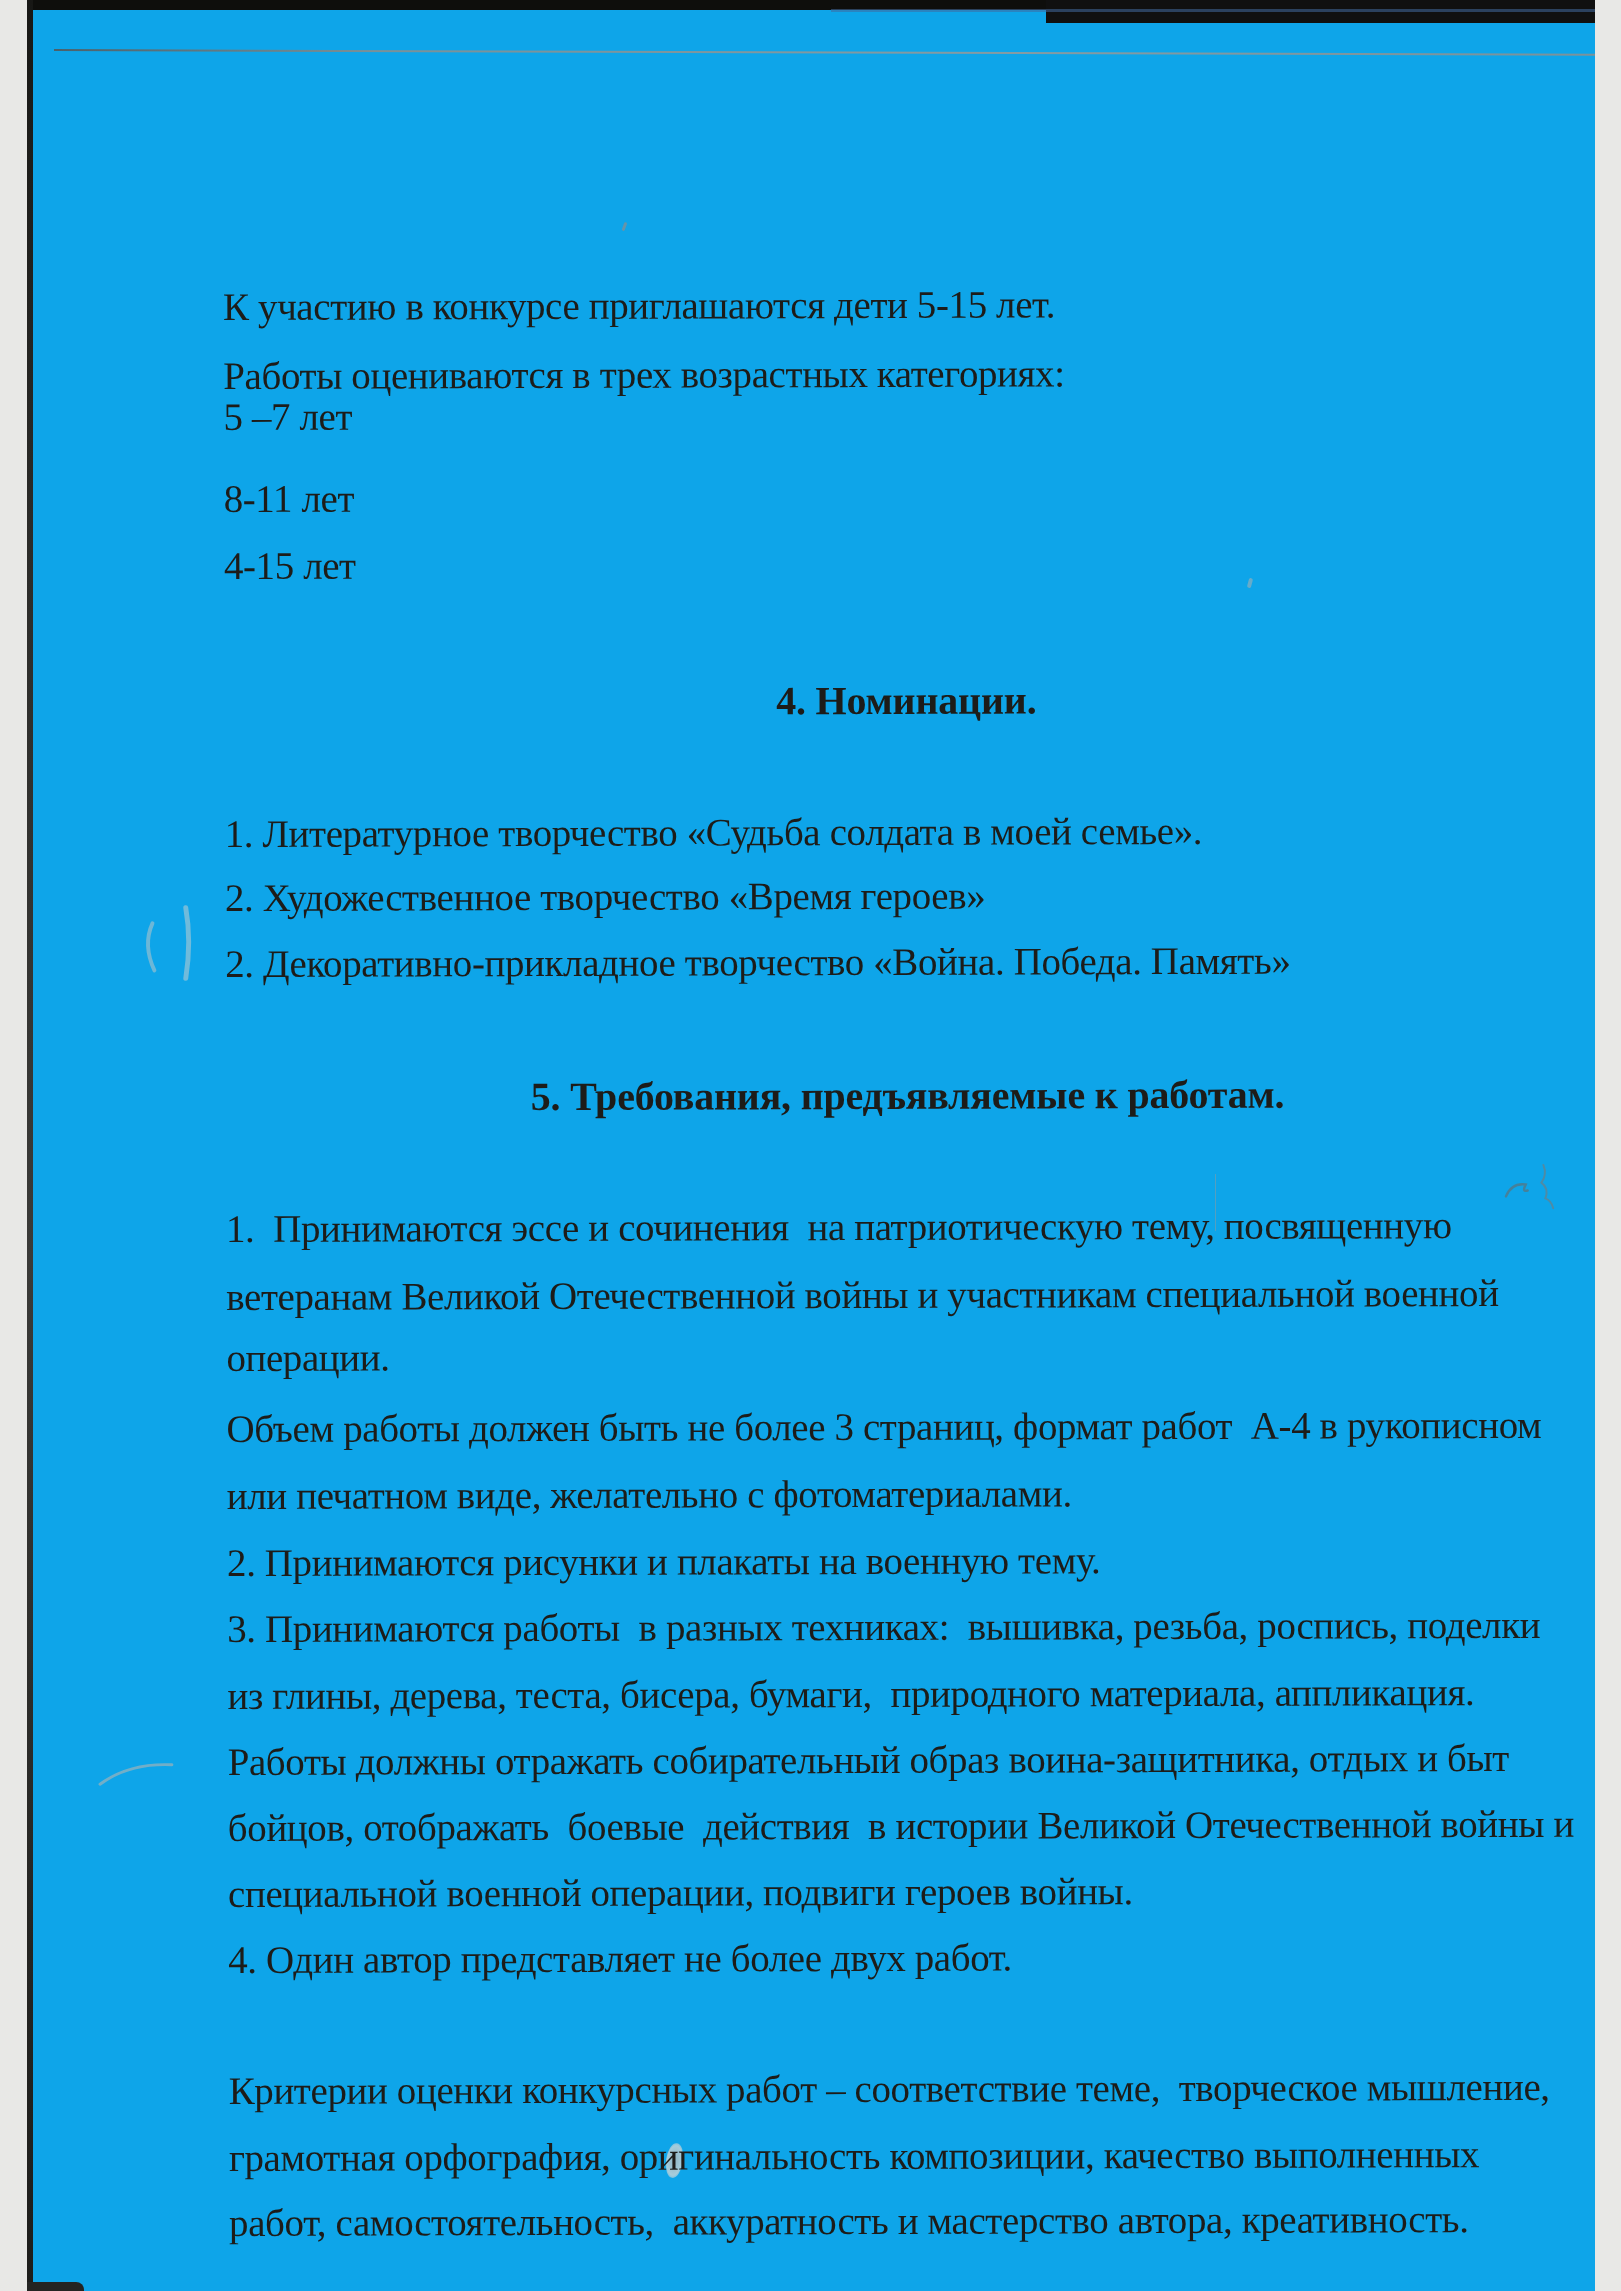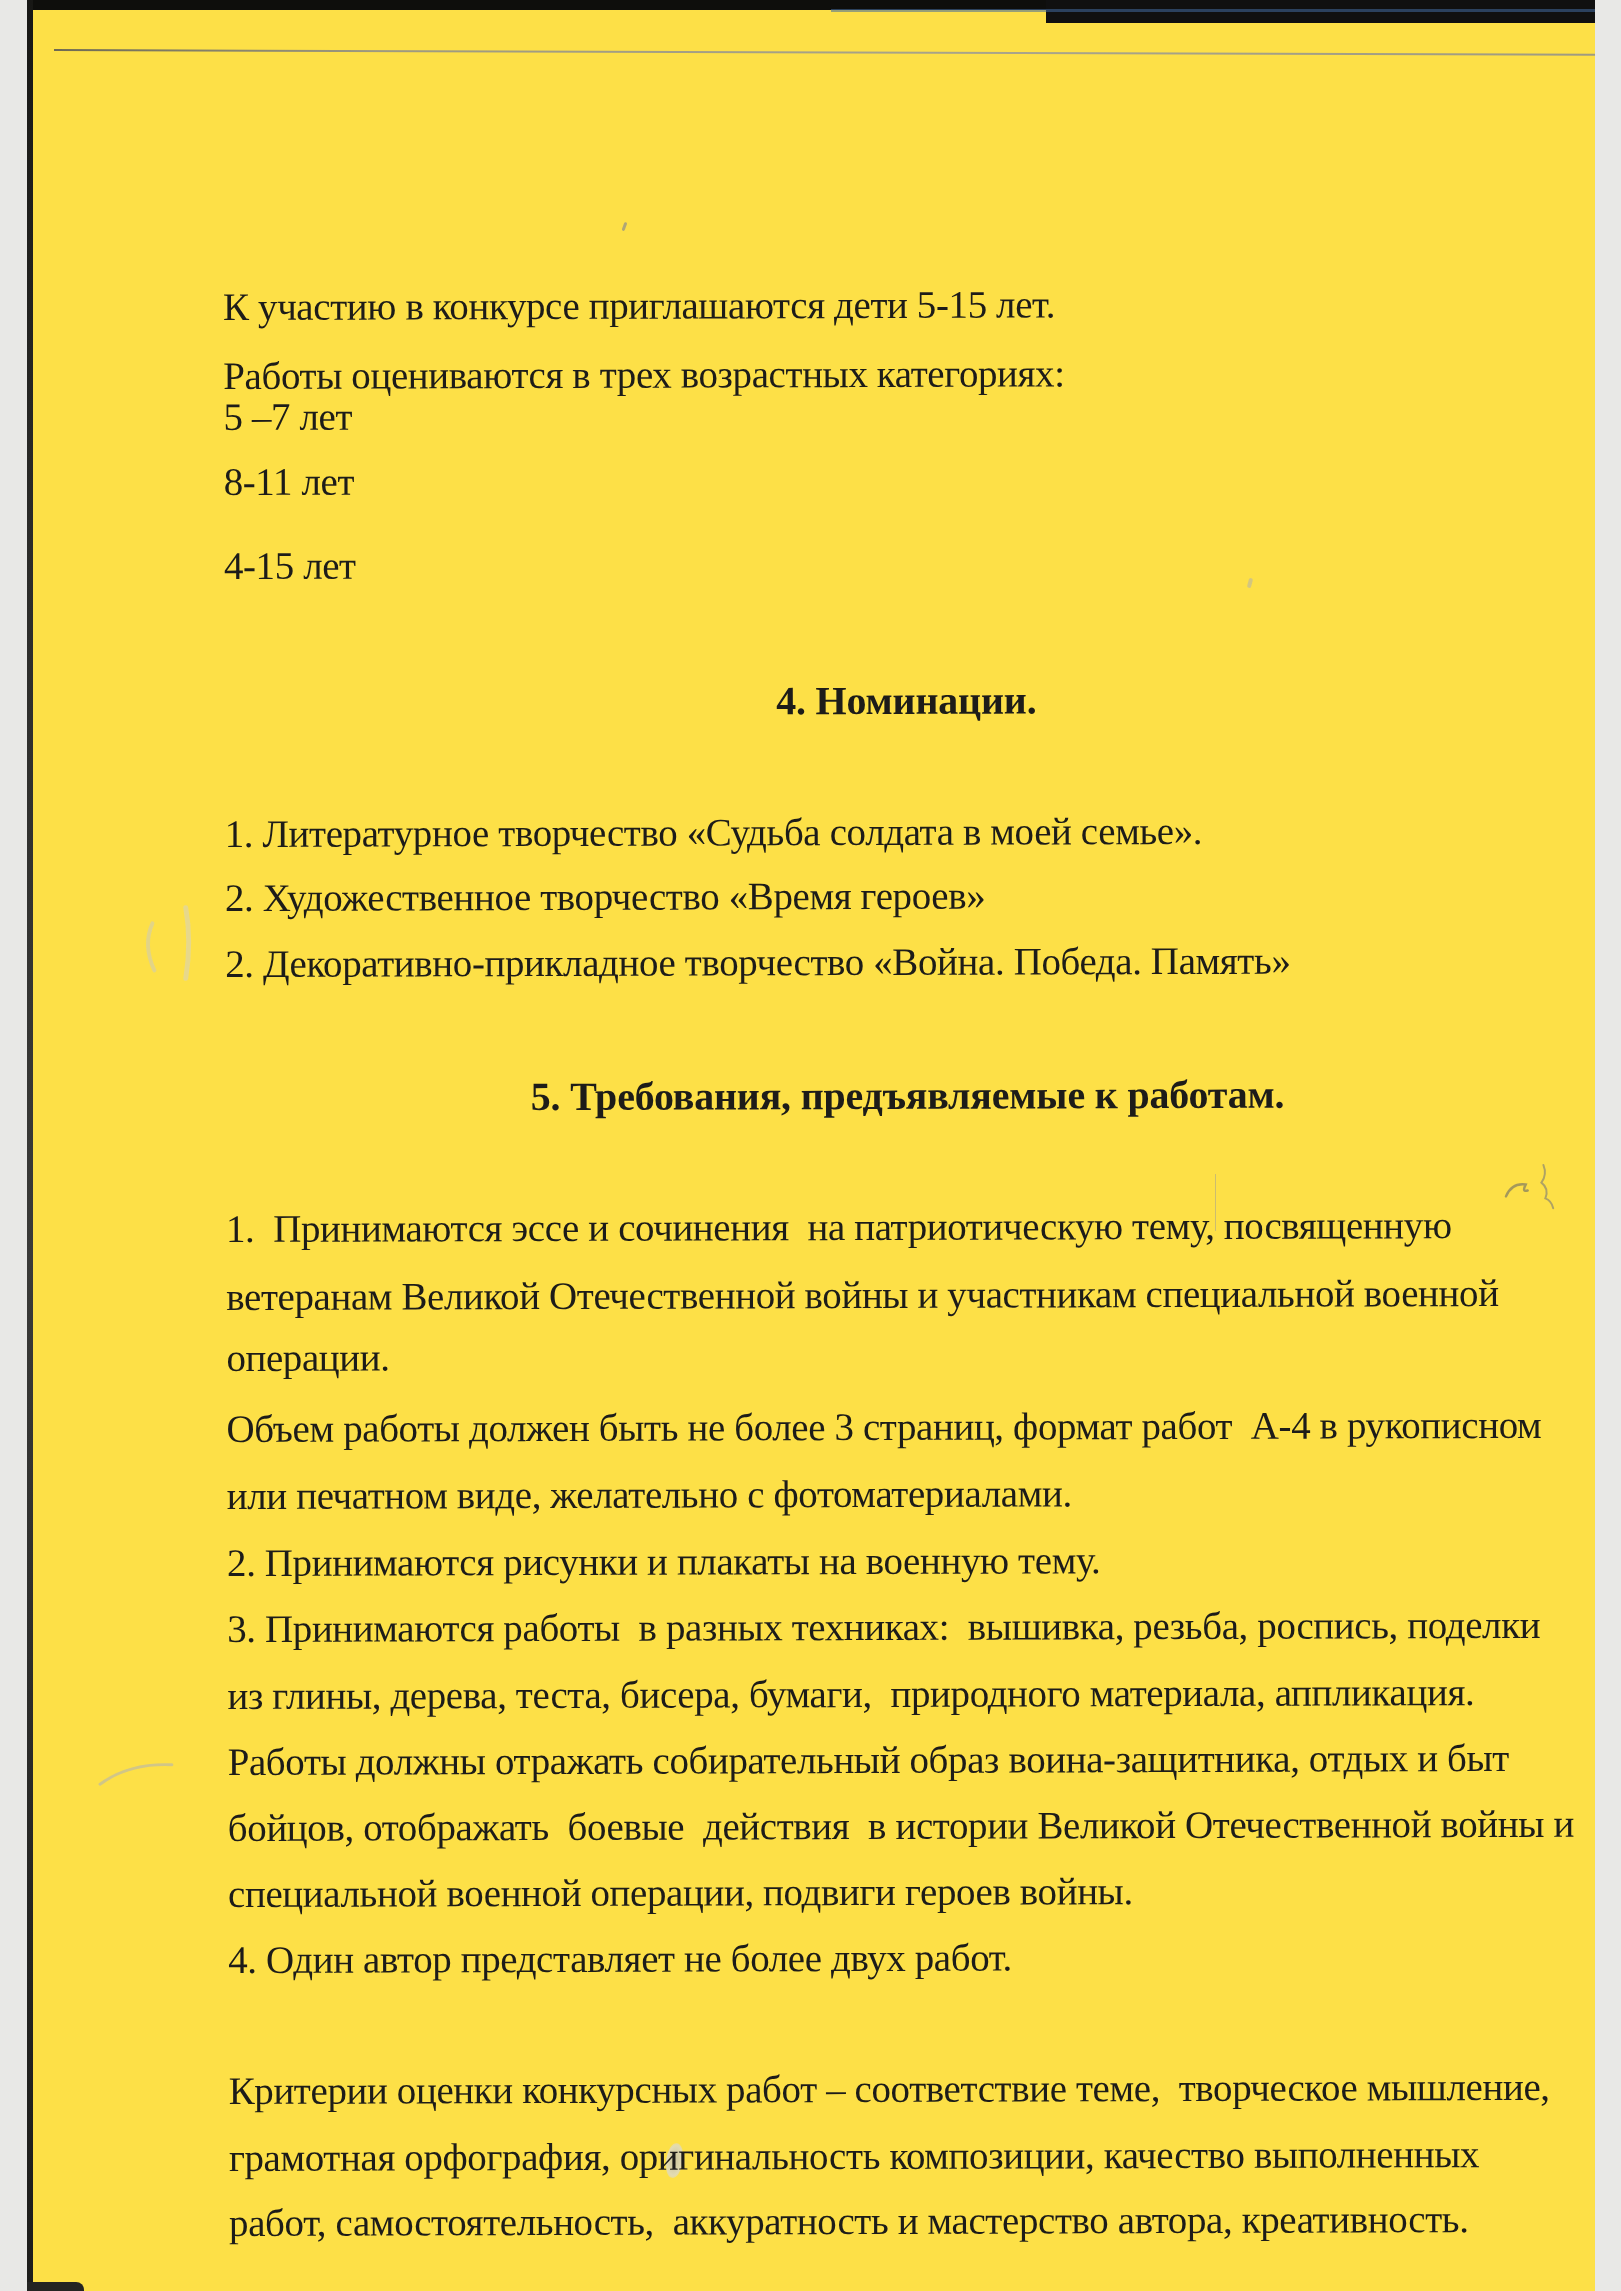--- a/index.html
+++ b/index.html
@@ -1,20 +1,20 @@
 <!DOCTYPE html>
 <html><head>
 <meta charset="utf-8">
 <style>
   html,body { margin:0; padding:0; background:#e8e8e6; }
   .page {
     position:relative;
     width:1568px; height:2292px;
     margin:0 auto;
-    background:#fde047;
+    background:#0ea5e9;
     overflow:hidden;
     font-family:"Liberation Serif","DejaVu Serif",serif;
     color:#1d1c19;
   }
   
   .scan-top-band      { position:absolute; left:0; top:0; width:1621px; height:9.8px; background:#0e0e0c; }
   .scan-top-band-right{ position:absolute; left:1019px; top:0; width:602px; height:22.5px; background:#101010; }
   .scan-top-blue      { position:absolute; left:804px; top:8.8px; width:817px; height:2.9px; background:#41699f; opacity:.55; }
   .scan-left-strip    { position:absolute; left:0; top:0; width:6.9px; height:2292px;
                         background:linear-gradient(#171715,#2c2c2a 25%,#3a3a38 55%,#242422 85%,#1d1d1b); }
@@ -75,21 +75,21 @@
   <div class="streak-hairline"></div>
   <div class="speck-top"></div>
   <div class="speck-right"></div>
   <div class="smudge-mark"></div>
 
   <div class="textblock">
 
     <div class="line" style="top:285px">К участию в конкурсе приглашаются дети 5-15 лет.</div>
     <div class="line" style="top:354px">Работы оцениваются в трех возрастных категориях:</div>
     <div class="line" style="top:395px">5 –7 лет</div>
-    <div class="line" style="top:460px">8-11 лет</div>
+    <div class="line" style="top:477px">8-11 лет</div>
     <div class="line" style="top:544px">4-15 лет</div>
 
     <div class="heading" style="top:680px">4. Номинации.</div>
 
     <div class="line" style="top:812px">1. Литературное творчество «Судьба солдата в моей семье».</div>
     <div class="line" style="top:876px">2. Художественное творчество «Время героев»</div>
     <div class="line" style="top:942px">2. Декоративно-прикладное творчество «Война. Победа. Память»</div>
 
     <div class="heading" style="top:1075px">5. Требования, предъявляемые к работам.</div>
 

